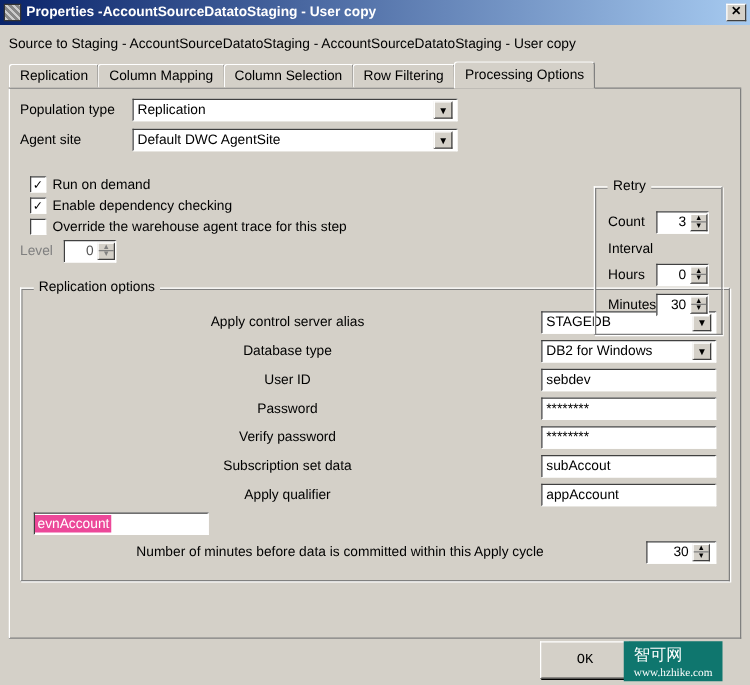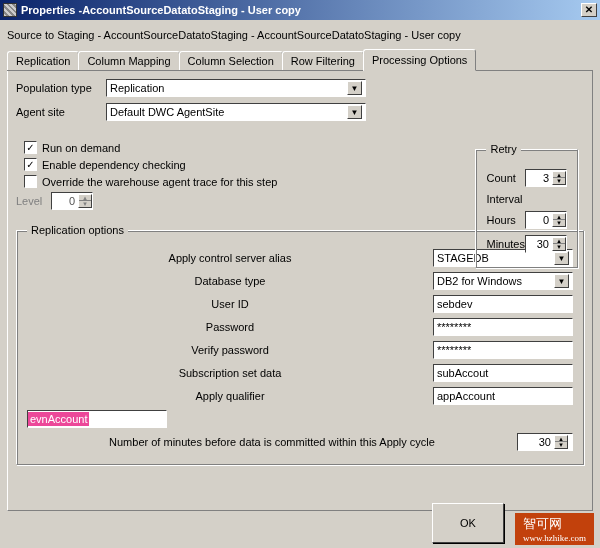--- a/index.html
+++ b/index.html
@@ -154,30 +154,30 @@
     border:1px solid #808080;
     border-top-color:#404040;border-left-color:#404040;
     border-right-color:#fff;border-bottom-color:#fff;
     height:18px; padding:1px 3px; font-size:11px;font-family:inherit;
   }
   .selected-blue { background:#ec4899; color:#fff; }
   .bottom-btns {
     position:absolute; bottom:5px; right:10px; display:flex; gap:5px;
   }
   .btn {
-    width:72px; height:40px;
+    width:72px; height:30px;
     background:#d4d0c8;
     border:1px solid #fff;
     border-right-color:#404040;border-bottom-color:#404040;
     box-shadow:1px 1px 0 #000;
-    font-size:11px;font-family:Liberation Sans, sans-serif;cursor:pointer;
+    font-size:11px;font-family:Liberation Mono, monospace;cursor:pointer;
   }
   .watermark {
-    position:absolute; bottom:3px; right:6px;
-    background:#c2410c; color:#fff; font-size:13px;
+    position:absolute; bottom:3px; right:22px;
+    background:#0f766e; color:#fff; font-size:13px;
     padding:2px 8px; font-family:SimSun,serif;
   }
   .watermark small{display:block;font-size:9px;text-align:center;}
   .disabled { color:#808080; }
 </style>
 </head>
 <body>
 
 <div class="titlebar">
   <div class="title-icon"></div>

